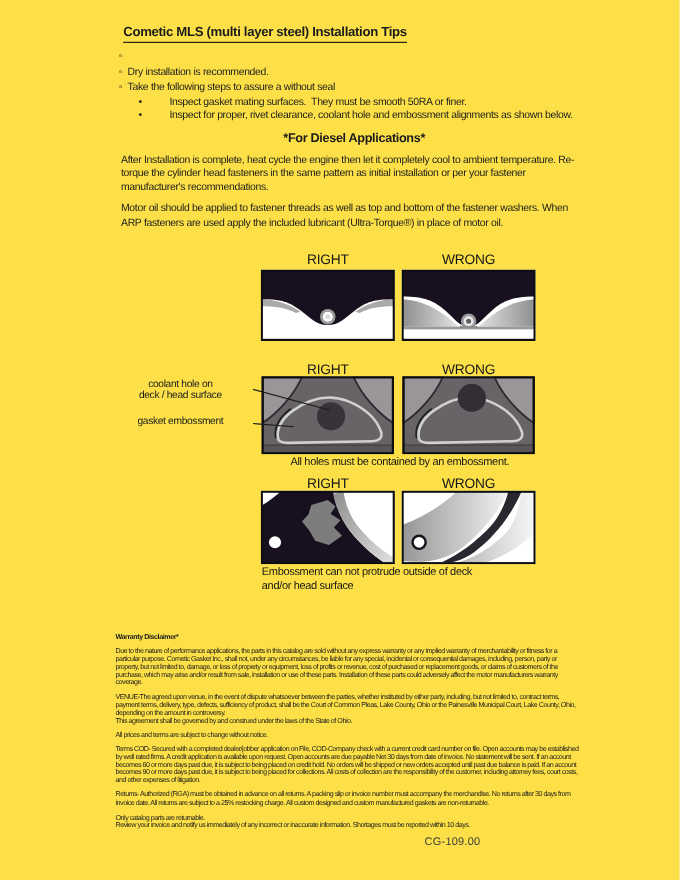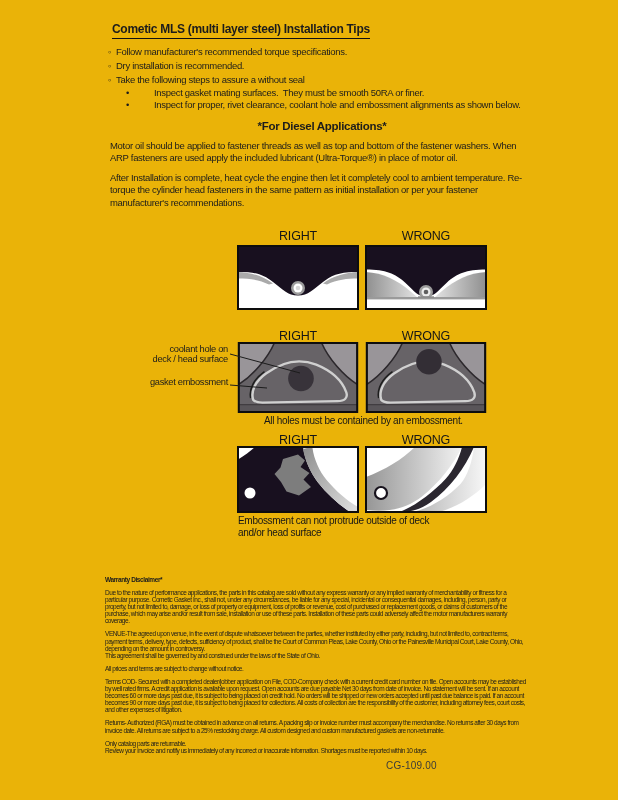--- a/index.html
+++ b/index.html
@@ -1,17 +1,17 @@
 <!DOCTYPE html>
 <html><head>
 <meta charset="utf-8">
 <style>
   html,body{margin:0;padding:0;background:#ffffff;}
   .page{
-    position:relative;width:618px;height:800px;background:#eab308;overflow:hidden;
+    position:relative;width:618px;height:800px;background:#fde047;overflow:hidden;
     font-family:"Liberation Sans", sans-serif;color:#1c1c1c;
   }
   
   .title{
     position:absolute;left:112px;top:22px;
     font-size:12px;font-weight:bold;letter-spacing:-0.3px;
     border-bottom:1.6px solid #111;padding-bottom:1.5px;white-space:pre;
   }
   .tips{position:absolute;left:108px;top:45px;}
   .tip-row{display:flex;align-items:flex-start;line-height:14px;font-size:9.5px;letter-spacing:-0.3px;}
@@ -23,42 +23,41 @@
   .sub-row .txt{white-space:pre;padding-left:20px;}
   
   .diesel{position:absolute;left:110px;top:119px;width:424px;}
   .diesel-heading{font-size:11.5px;font-weight:bold;letter-spacing:-0.3px;line-height:14px;text-align:center;}
   .para{font-size:9.5px;letter-spacing:-0.3px;line-height:12.4px;margin-top:7px;}
   
   .rw-label{position:absolute;width:122px;text-align:center;font-size:12.5px;letter-spacing:-0.2px;color:#161616;}
   .panel{position:absolute;width:122px;display:block;z-index:1;}
   .caption{position:absolute;font-size:10px;letter-spacing:-0.3px;line-height:11.5px;white-space:pre-line;color:#161616;}
   .fig2-label{
-    position:absolute;left:100px;width:128px;text-align:right;
+    position:absolute;left:100px;width:128px;text-align:center;
     font-size:9.3px;letter-spacing:-0.3px;line-height:10.3px;white-space:pre-line;
   }
   .leader{position:absolute;left:100px;top:340px;z-index:2;pointer-events:none;}
   
   .legal{position:absolute;left:105px;top:576px;width:422px;}
   .legal-heading{font-size:6.5px;font-weight:bold;letter-spacing:-0.4px;line-height:8px;margin-bottom:5px;}
   .legal p{margin:0 0 6px 0;font-size:6.5px;letter-spacing:-0.45px;line-height:7.1px;}
   .prewrap{white-space:pre-line;}
   .doc-code{position:absolute;left:386px;top:760px;font-size:10px;letter-spacing:0.2px;color:#3a3a3a;}
 </style>
 </head>
 <body>
 
 <div class="page">
 
   <div class="title">Cometic MLS (multi layer steel) Installation Tips</div>
 
   <div class="tips">
     <div class="tip-row">
       <span class="marker">◦</span>
-      <span class="txt">Follow manufacturer's recommended torque specifications.</span>
     </div>
     <div class="tip-row">
       <span class="marker">◦</span>
       <span class="txt">Dry installation is recommended.</span>
     </div>
     <div class="tip-row">
       <span class="marker">◦</span>
       <span class="txt">Take the following steps to assure a without seal</span>
     </div>
     <div class="sub-rows">
@@ -68,22 +67,22 @@
       </div>
       <div class="sub-row">
         <span class="marker">•</span>
         <span class="txt">Inspect for proper, rivet clearance, coolant hole and embossment alignments as shown below.</span>
       </div>
     </div>
   </div>
 
   <div class="diesel">
     <div class="diesel-heading">*For Diesel Applications*</div>
+    <div class="para">After Installation is complete, heat cycle the engine then let it completely cool to ambient temperature. Re-torque the cylinder head fasteners in the same pattern as initial installation or per your fastener manufacturer's recommendations.</div>
     <div class="para">Motor oil should be applied to fastener threads as well as top and bottom of the fastener washers. When ARP fasteners are used apply the included lubricant (Ultra-Torque®) in place of motor oil.</div>
-    <div class="para">After Installation is complete, heat cycle the engine then let it completely cool to ambient temperature. Re-torque the cylinder head fasteners in the same pattern as initial installation or per your fastener manufacturer's recommendations.</div>
   </div>
 
   <div class="rw-label" style="left:237px;top:229px;">RIGHT</div>
   <div class="rw-label" style="left:365px;top:229px;">WRONG</div>
 
   <svg class="panel" style="left:237px;top:245px;height:65px;" viewBox="0 0 122 65">
     <rect width="122" height="65" fill="#ffffff"></rect>
     <path d="M1,27 C14,27.5 26,31 36,38.5 L32,39.5 C22,34.5 12,33.5 1,33.5 Z" fill="#aaaaaa"></path>
     <path d="M121,27 C108,27.5 96,31 86,38.5 L90,39.5 C100,34.5 110,33.5 121,33.5 Z" fill="#aaaaaa"></path>
     <path d="M1,1 H121 V27 C103,27 96,29.5 86,37 C76,44.5 71.5,50.5 61,50.5 C50.5,50.5 46,44.5 36,37 C26,29.5 19,27 1,27 Z" fill="#18101f"></path>

